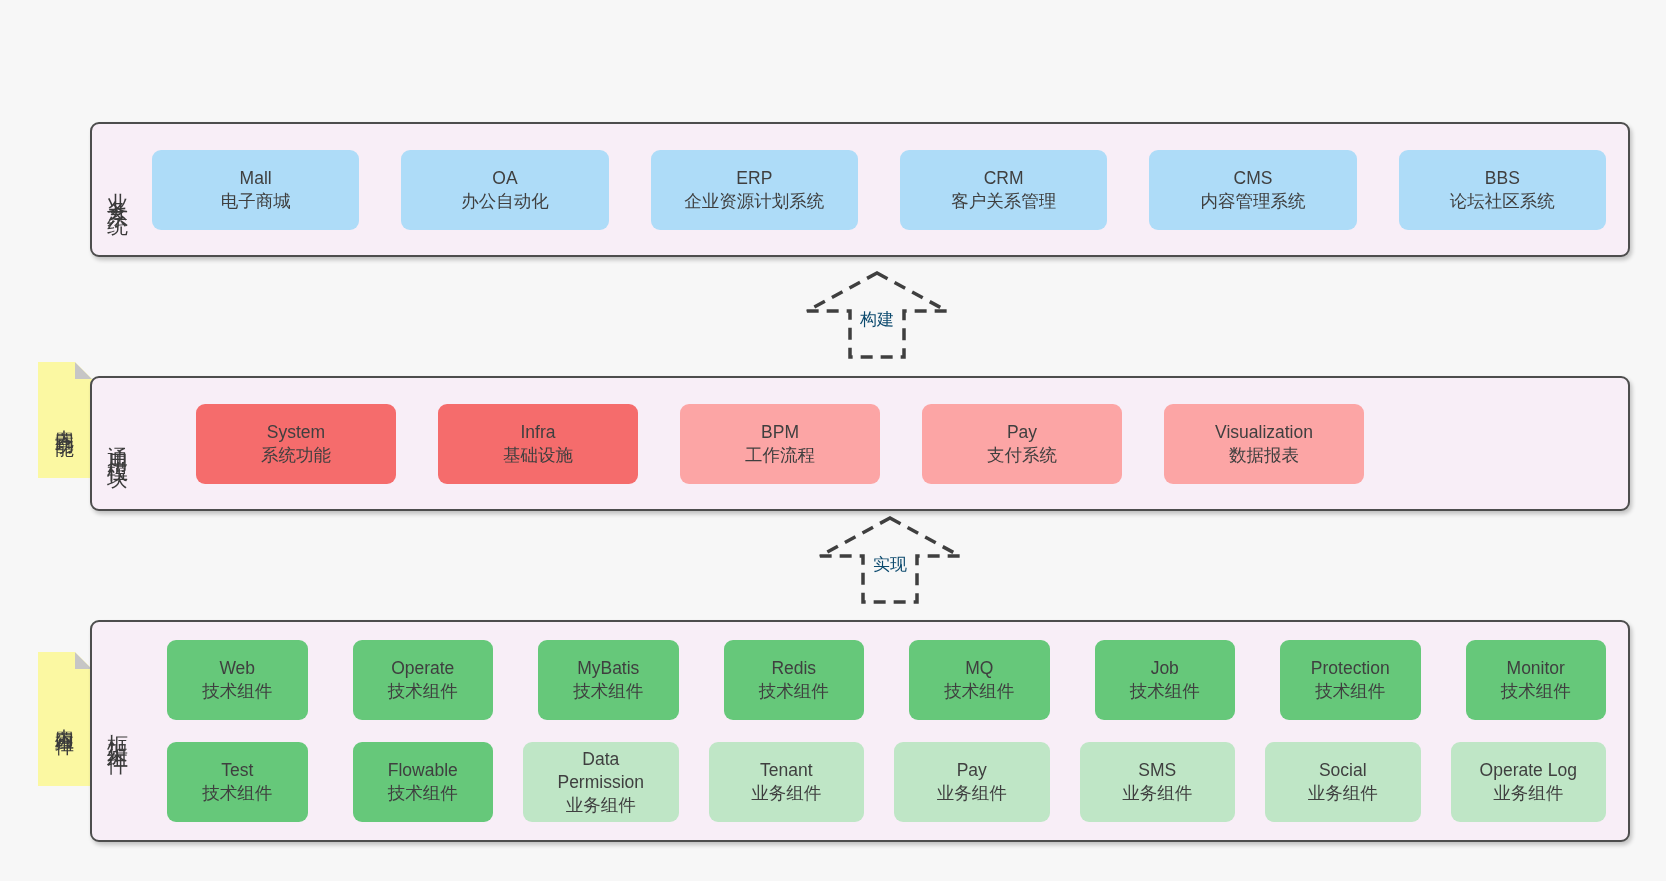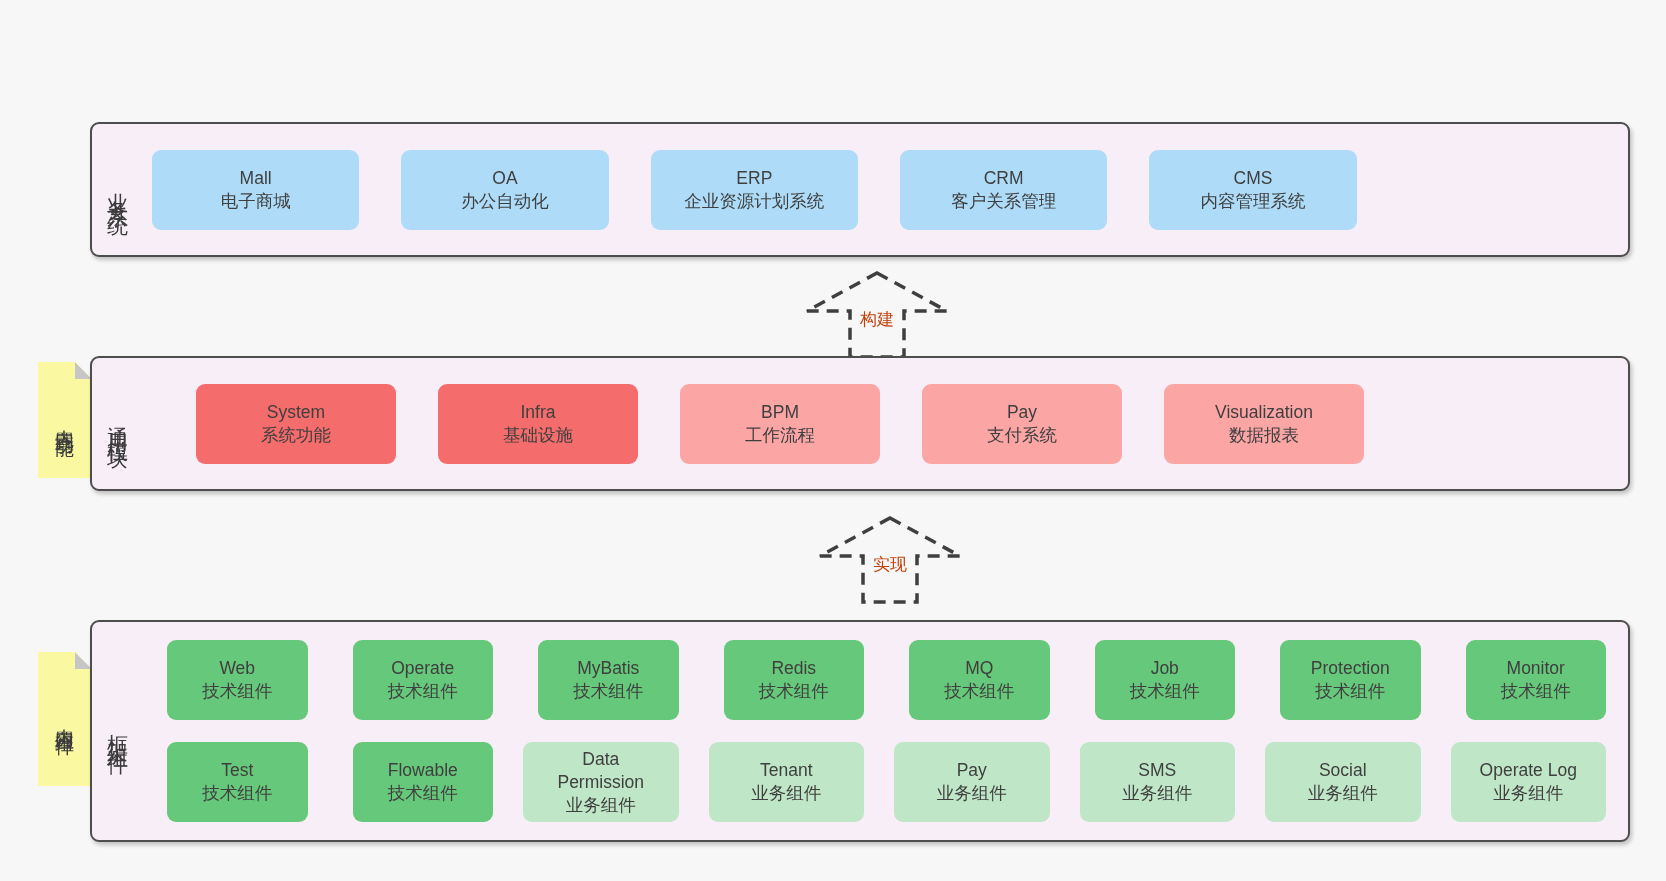--- a/index.html
+++ b/index.html
@@ -51,21 +51,21 @@
   .c-red   {background:#f56c6c;}
   .c-pink  {background:#fca5a5;}
   .c-green {background:#66c87a;margin-left:15px;}
   .c-lgreen{background:#bfe6c6;}
   .en-wrap{max-width:7em;}
   
   .arrow{position:absolute;width:144px;height:92px;z-index:0;}
   .arrow-label{
     position:absolute;left:50%;top:38px;transform:translateX(-50%);
     background:#f7f7f7;padding:1px 4px;
-    font-size:17px;color:#c2410c;white-space:nowrap;
+    font-size:17px;color:#0c4a6e;white-space:nowrap;
   }
   
   .sticky{
     position:absolute;width:54px;
     background:#fbf8a2;
     display:flex;align-items:center;justify-content:center;
     clip-path:polygon(0 0,calc(100% - 17px) 0,100% 17px,100% 100%,0 100%);
     z-index:0;
   }
   .sticky::after{
@@ -98,35 +98,39 @@
         <span>企业资源计划系统</span>
       </div>
       <div class="box c-blue">
         <span>CRM</span>
         <span>客户关系管理</span>
       </div>
       <div class="box c-blue">
         <span>CMS</span>
         <span>内容管理系统</span>
       </div>
+      <div class="box c-blue">
+        <span>BBS</span>
+        <span>论坛社区系统</span>
+      </div>
     </div>
   </section>
 
   <div class="arrow" style="left:805px;top:269px;">
     <svg width="144" height="92" viewBox="0 0 144 92">
       <polygon points="72,4 142,42 99,42 99,88 45,88 45,42 2,42" fill="none" stroke="#3f3f3f" stroke-width="3.5" stroke-dasharray="12 8"></polygon>
     </svg>
     <span class="arrow-label">构建</span>
   </div>
 
   <div class="sticky" style="left:38px;top:362px;height:116px;">
     <span class="v-text">内置功能</span>
   </div>
 
-  <section class="band" style="left:90px;top:356px;height:135px;gap:44px;">
+  <section class="band" style="left:90px;top:376px;height:135px;gap:44px;">
     <div class="label-col">
       <span class="v-text">通用模块</span>
     </div>
     <div class="grid grid-6">
       <div class="box c-red">
         <span>System</span>
         <span>系统功能</span>
       </div>
       <div class="box c-red">
         <span>Infra</span>

